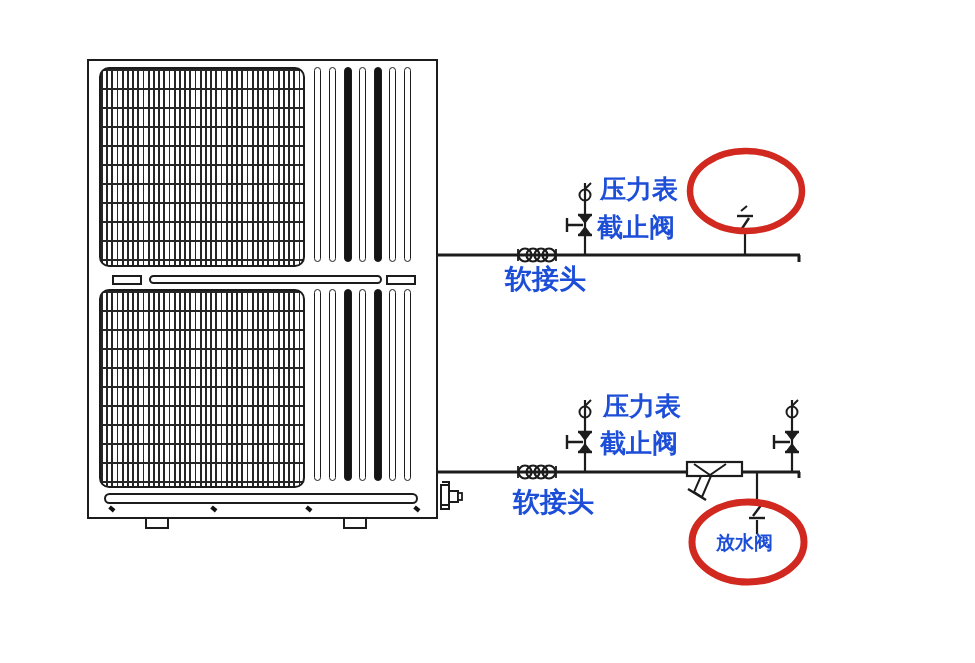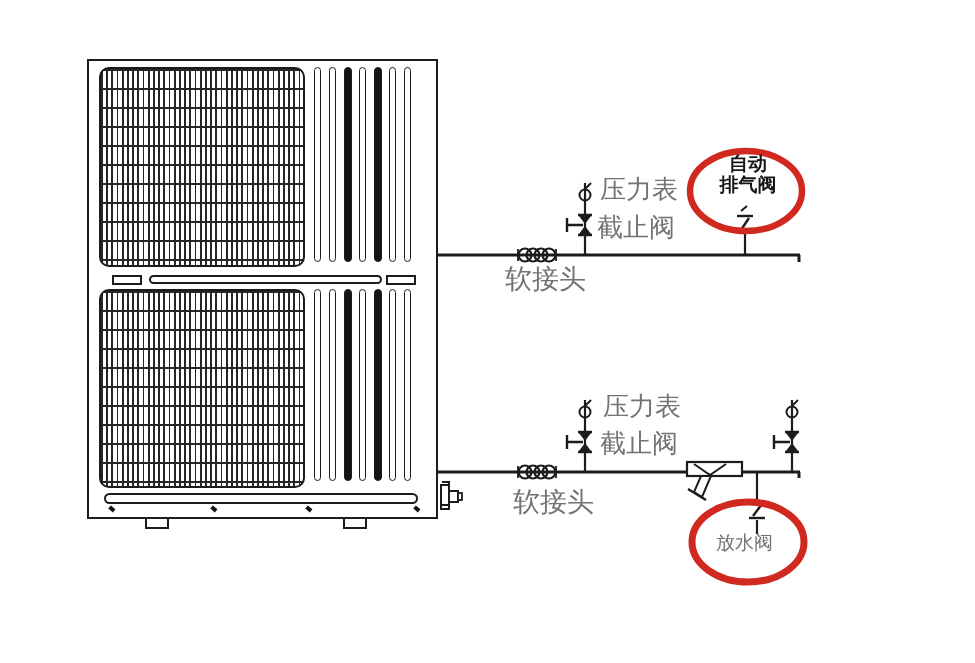--- a/index.html
+++ b/index.html
@@ -22,21 +22,21 @@
   .midrect{position:absolute;top:214px;width:26px;height:6px;border:2px solid #1c1c1c;background:#fff;}
   .midbar{position:absolute;left:60px;top:214px;width:229px;height:5px;border:2px solid #1c1c1c;
           border-radius:6px;background:#fff;}
   .baserail{position:absolute;left:15px;top:432px;width:310px;height:7px;border:2.5px solid #1c1c1c;
             border-radius:7px;background:#fff;}
   .screw{position:absolute;top:446px;width:6px;height:3.5px;background:#111;transform:rotate(40deg);}
   .foot{position:absolute;top:517px;width:20px;height:8px;border:2px solid #1c1c1c;background:#fff;}
   
   .pipes{position:absolute;left:0;top:0;z-index:2;}
   
-  .lbl{position:absolute;z-index:3;font-weight:normal;color:#737373;white-space:nowrap;line-height:1.1;}
+  .lbl{position:absolute;z-index:3;font-weight:bold;color:#1d4ed8;white-space:nowrap;line-height:1.1;}
   .lbl.big{font-size:26px;}
   .vent-lbl{position:absolute;z-index:3;left:696px;top:153px;width:104px;text-align:center;
             font-weight:bold;font-size:19px;line-height:21px;color:#161616;}
 </style>
 </head>
 <body>
 
 <div class="stage">
 
   <div class="cabinet">
@@ -138,23 +138,19 @@
         <rect x="458" y="493" width="4" height="7" fill="#ffffff" stroke-width="1.8"></rect>
         <path d="M441 505 h8" stroke-width="2"></path>
       </g>
     </g>
   </svg>
 
   <div class="lbl big" style="left:600px;top:175px">压力表</div>
   <div class="lbl big" style="left:597px;top:213px">截止阀</div>
   <div class="lbl" style="left:505px;top:264px;font-size:27px">软接头</div>
 
-  <div class="vent-lbl">
-    <div>自动</div>
-    <div>排气阀</div>
-  </div>
 
   <div class="lbl big" style="left:603px;top:392px">压力表</div>
   <div class="lbl big" style="left:600px;top:429px">截止阀</div>
   <div class="lbl" style="left:513px;top:487px;font-size:27px">软接头</div>
   <div class="lbl" style="left:716px;top:532px;font-size:19px">放水阀</div>
 
 </div>
 
 </body></html>

